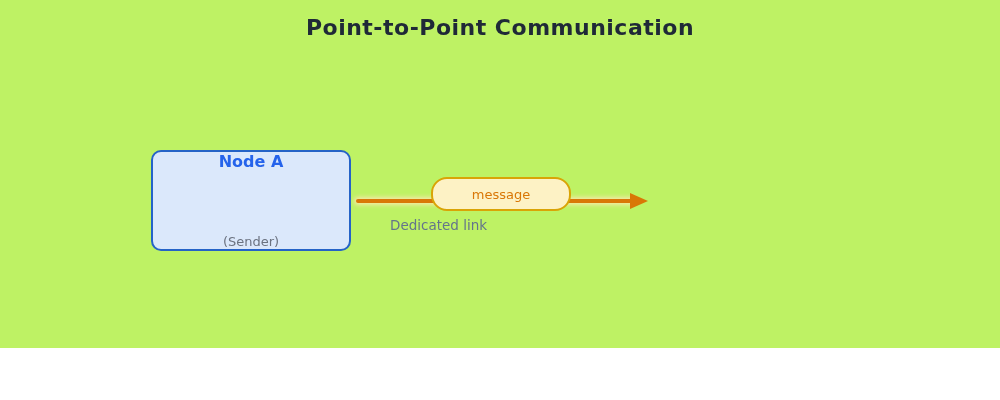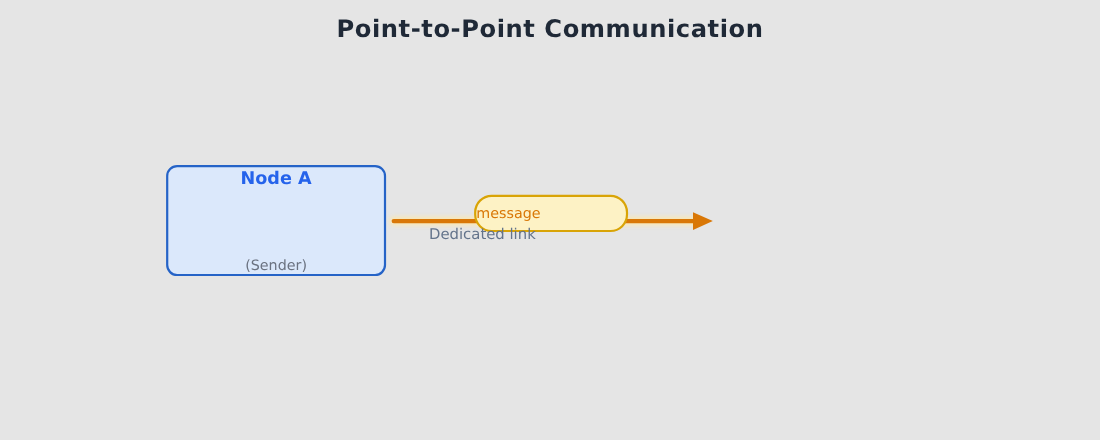--- a/index.html
+++ b/index.html
@@ -4,22 +4,22 @@
 <style>
   html, body {
     margin: 0;
     padding: 0;
     background: #ffffff;
     font-family: "DejaVu Sans", "Liberation Sans", sans-serif;
   }
   .canvas {
     position: relative;
     width: 1000px;
-    height: 400px;
-    background: #e5e5e5;
+    height: 348px;
+    background: #bef264;
     overflow: hidden;
   }
   .title {
     position: absolute;
     left: 0;
     right: 0;
     top: 15px;
     text-align: center;
     font-size: 22px;
     font-weight: bold;
@@ -83,27 +83,28 @@
     position: absolute;
     left: 431px;
     top: 177px;
     width: 136px;
     height: 30px;
     background: #fdf2c5;
     border: 2px solid #d9a406;
     border-radius: 16px;
     display: flex;
     align-items: center;
+    justify-content: center;
     font-size: 13px;
     color: #d97706;
   }
   .link-label {
     position: absolute;
     left: 390px;
-    top: 205px;
+    top: 217px;
     font-size: 13.5px;
     color: #64748b;
   }
   .note {
     position: absolute;
     left: 202px;
     top: 342px;
     width: 598px;
     height: 36px;
     background: #eef2f8;

